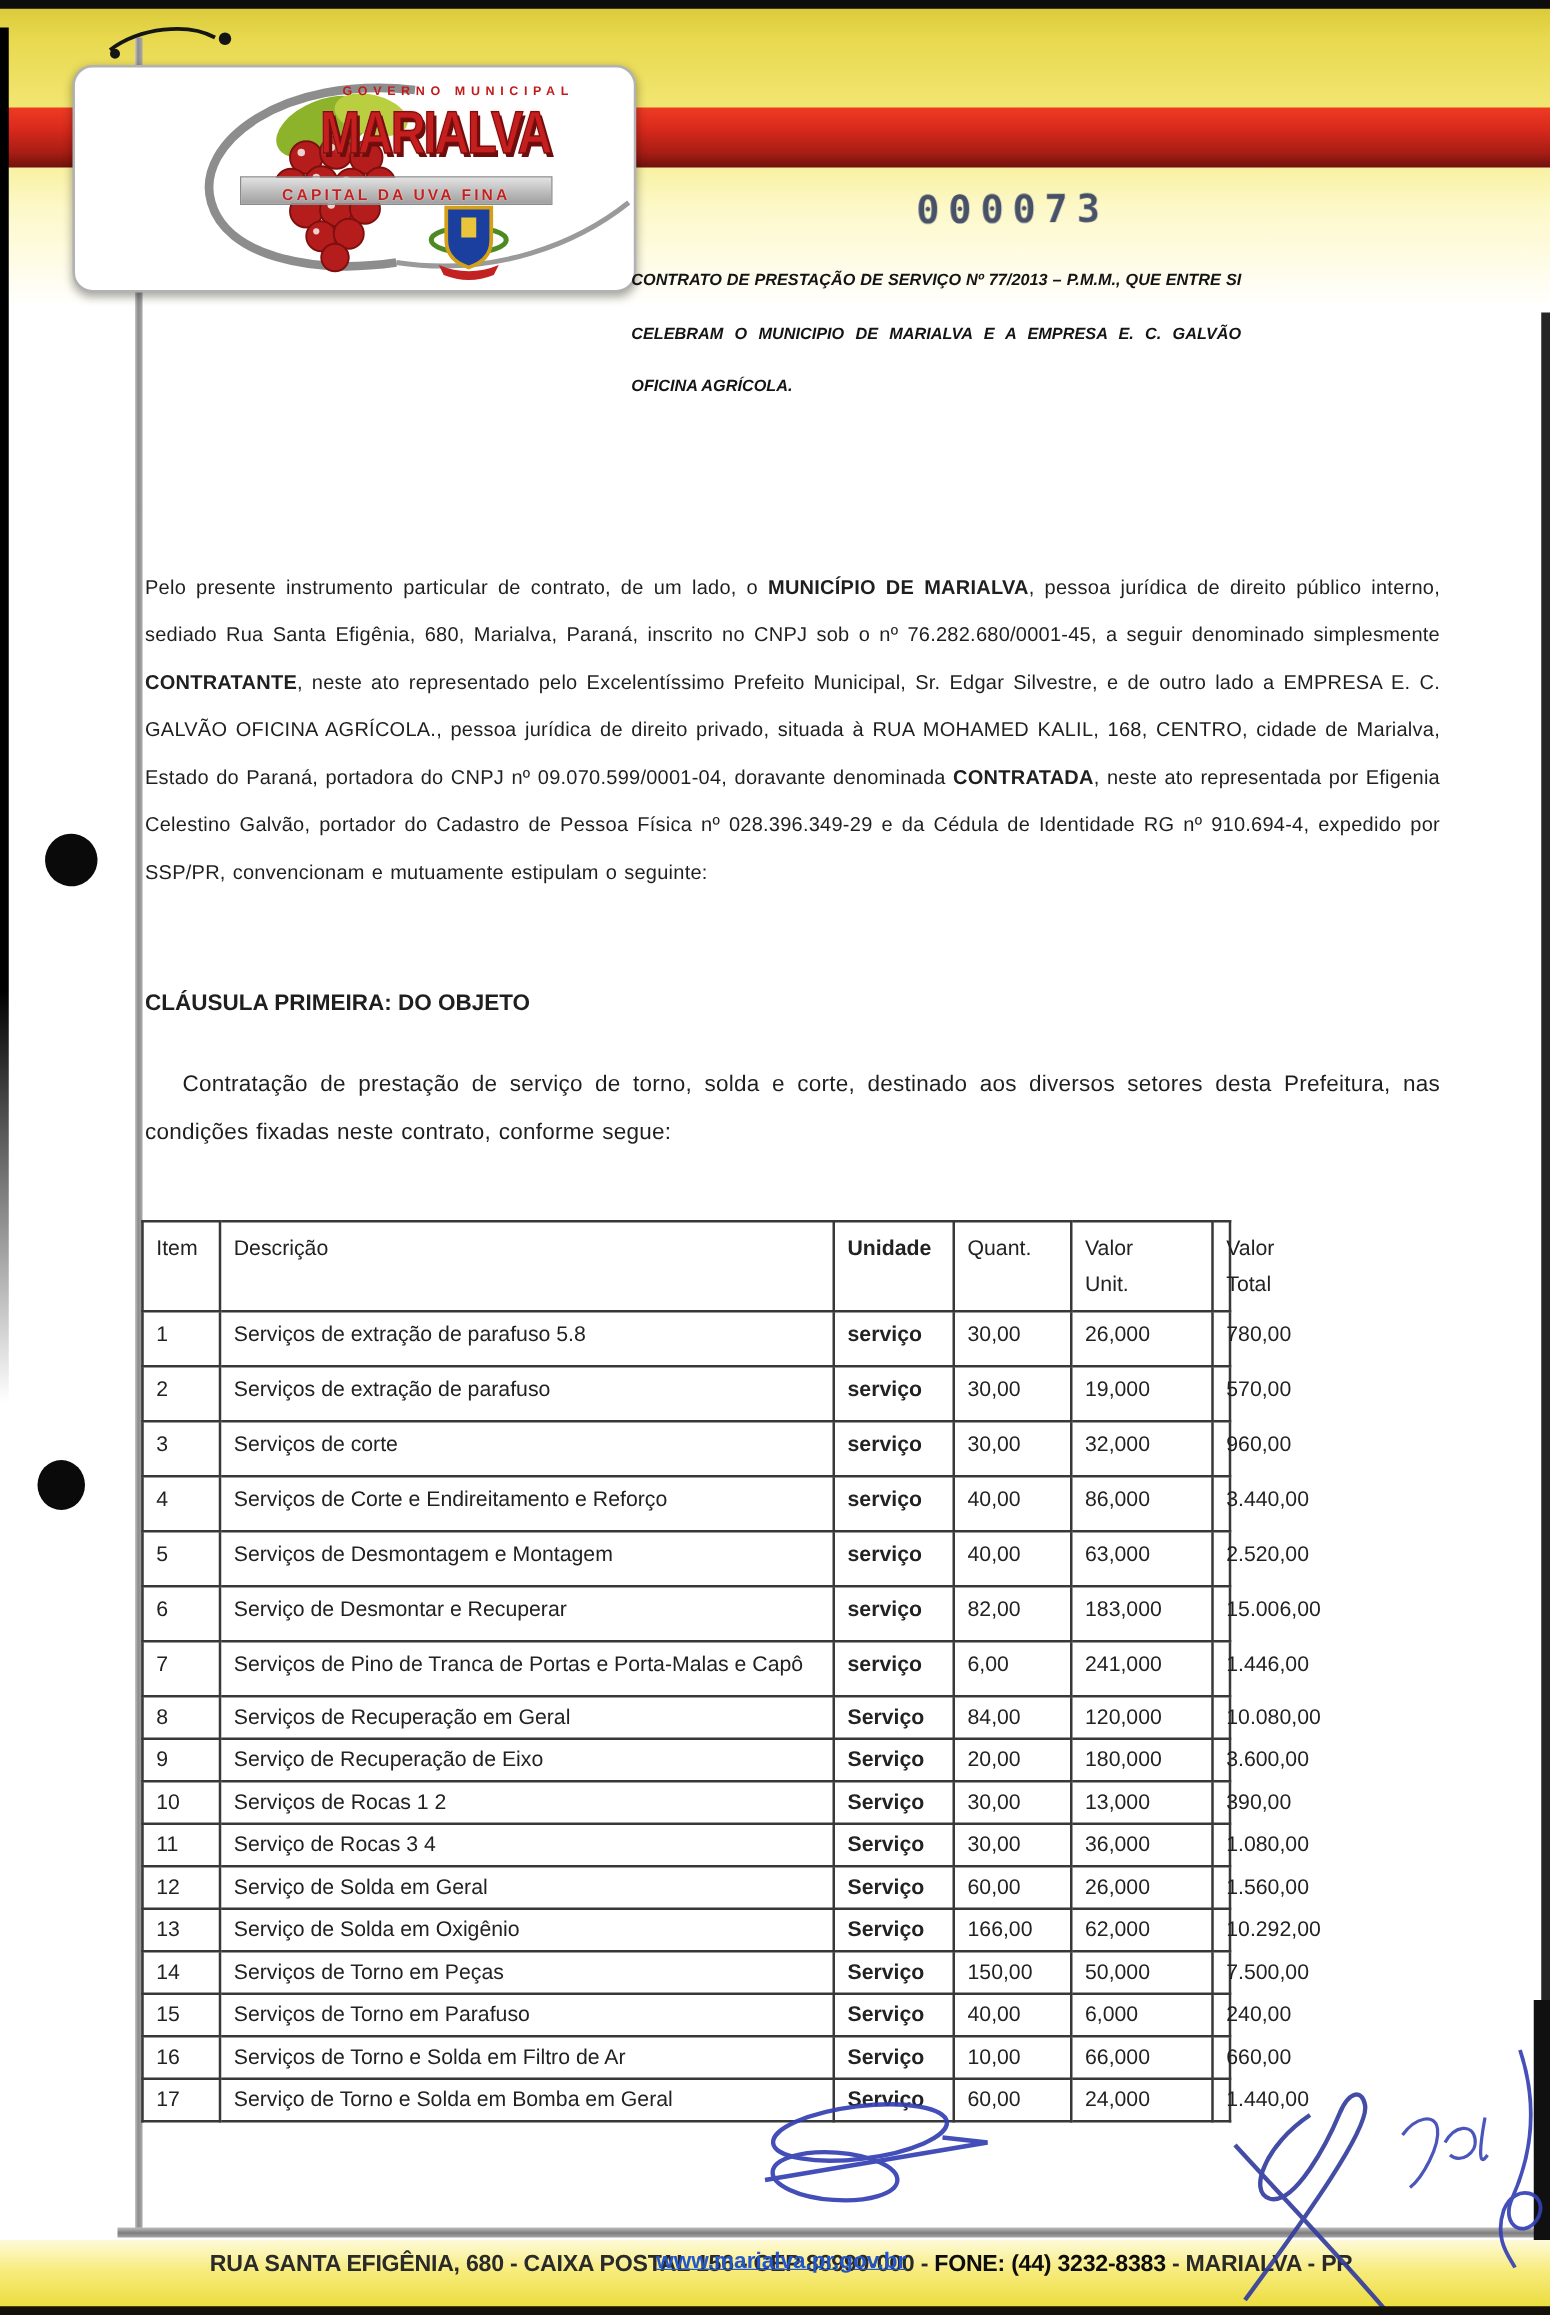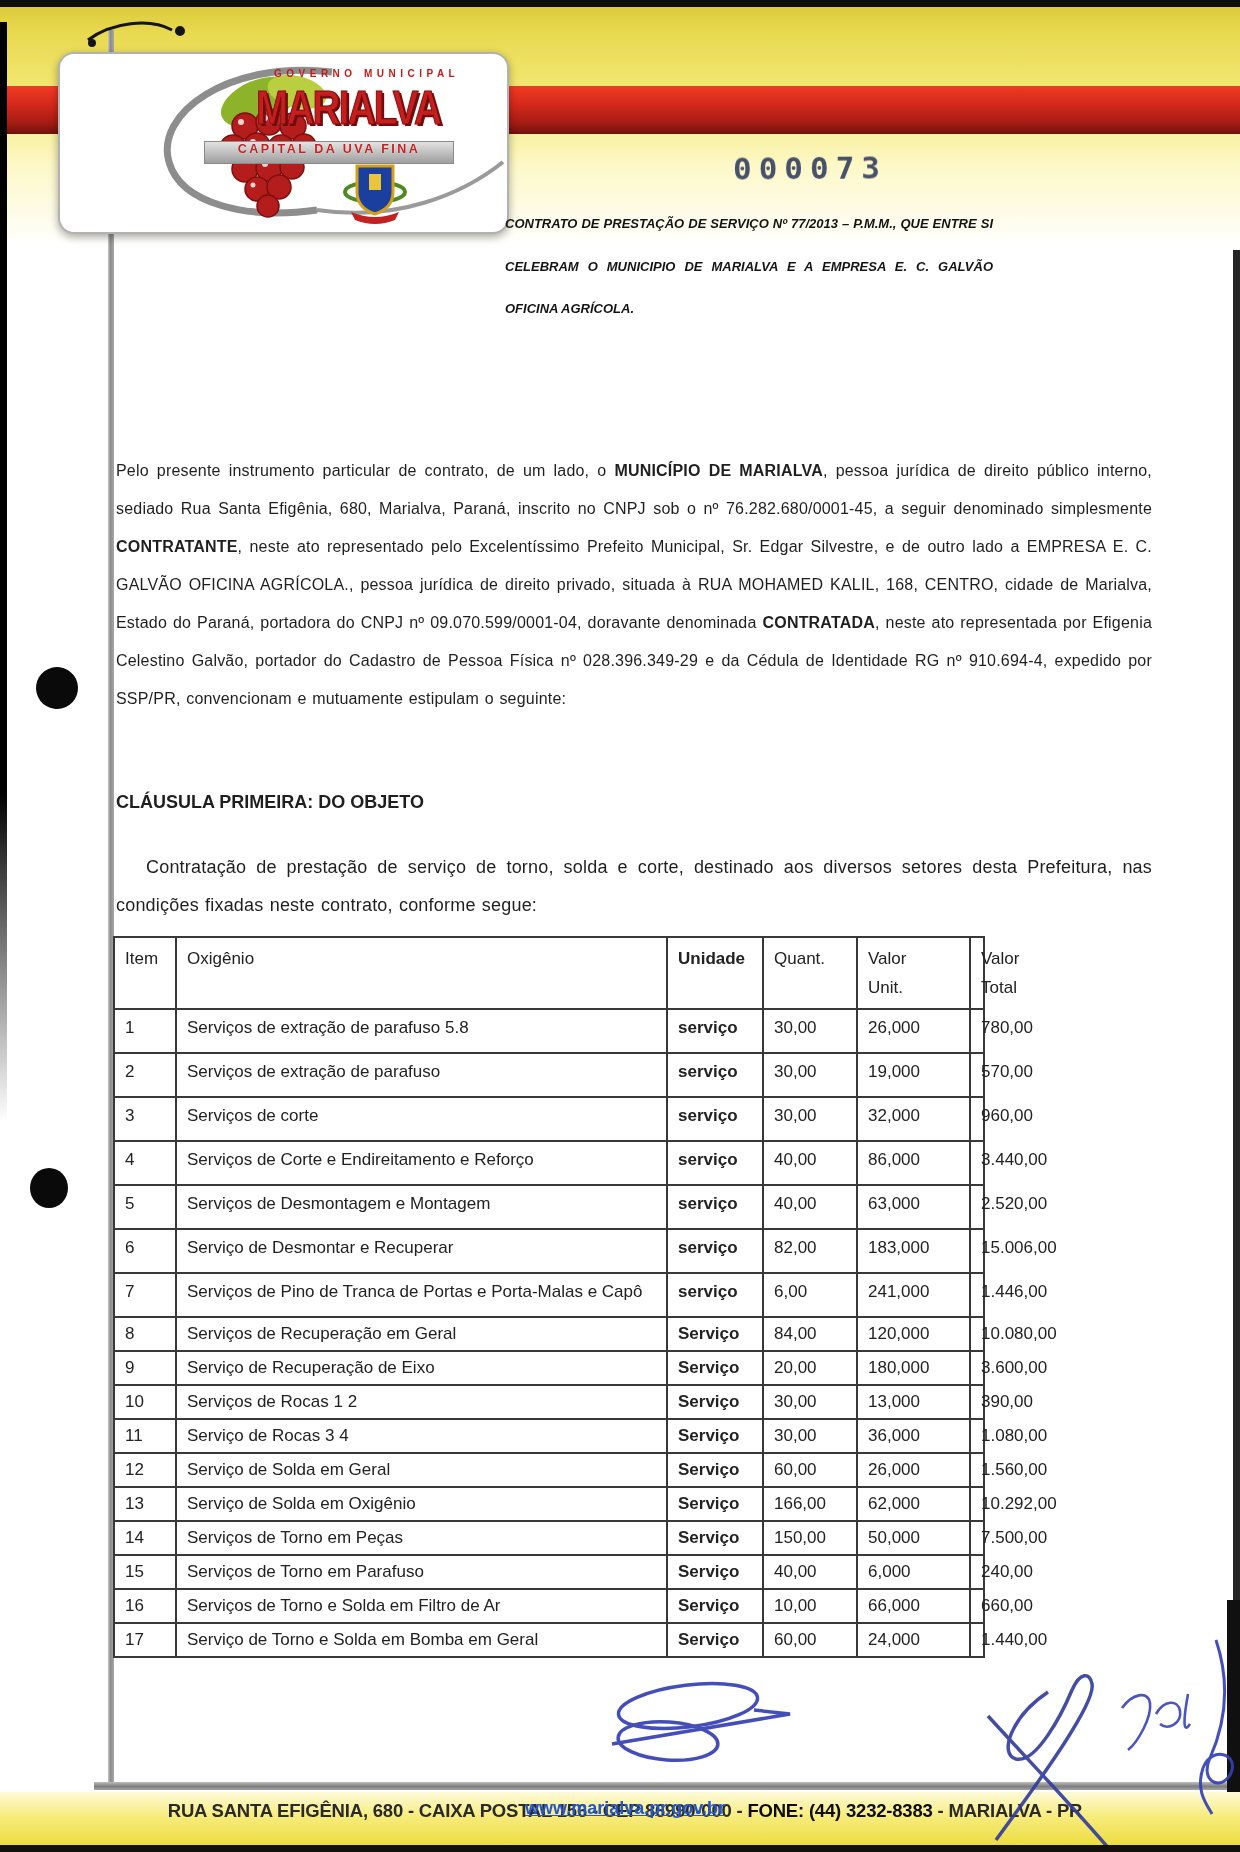--- a/index.html
+++ b/index.html
@@ -24,39 +24,39 @@
   .hole.h1{left:36px;top:667px;width:42px;height:42px;transform:rotate(8deg);}
   .hole.h2{left:30px;top:1168px;width:38px;height:40px;}
   
   .logo-card{position:absolute;left:58px;top:52px;width:400px;height:178px;background:#fff;
     border:2px solid #b2b2b2;border-radius:16px;box-shadow:0 3px 8px rgba(0,0,0,.35);z-index:3;padding-left:47px;}
   .logo-gov{position:absolute;left:214px;top:14px;font-size:10px;font-weight:bold;color:#c11c1c;
     letter-spacing:4.5px;white-space:nowrap;}
   .logo-city{position:absolute;left:196px;top:26px;font-size:43px;font-weight:800;color:#c41e1e;
     letter-spacing:-2px;transform:scale(.9,1.12);transform-origin:left top;white-space:nowrap;
     -webkit-text-stroke:1px #7a0e0e;text-shadow:2.5px 2.5px 0 #6e0d0d,0 0 2px #e8a090;}
-  .logo-band{position:absolute;left:144px;top:87px;width:248px;height:21px;
+  .logo-band{position:absolute;left:132px;top:87px;width:248px;height:21px;
     background:linear-gradient(180deg,#e2e2e2,#9f9f9f);border:1px solid #8a8a8a;
-    display:flex;align-items:flex-start;justify-content:center;}
+    display:flex;align-items:flex-end;justify-content:center;}
   .logo-band span{font-size:12.5px;font-weight:bold;color:#c32020;letter-spacing:2.5px;white-space:nowrap;
     text-shadow:0 0 1px #fff;}
   
   .stamp{position:absolute;left:733px;top:150px;font-family:"DejaVu Sans Mono", monospace;
     font-size:31px;font-weight:bold;color:#2e3a5c;letter-spacing:7px;opacity:.88;
     transform:rotate(-.5deg);filter:blur(.3px);z-index:5;}
   .title{position:absolute;left:505px;top:203px;width:488px;font-size:13px;font-weight:bold;
     font-style:italic;line-height:42.5px;text-align:justify;color:#141414;z-index:5;}
   
   .preamble{position:absolute;left:116px;top:436px;width:1036px;font-size:16px;line-height:38px;
     text-align:justify;letter-spacing:.2px;word-spacing:1px;z-index:5;}
   .clause-heading{position:absolute;left:116px;top:792px;font-size:18px;font-weight:bold;z-index:5;}
   .clause-body{position:absolute;left:116px;top:830px;width:1036px;font-size:18px;line-height:38px;
     text-align:justify;text-indent:30px;letter-spacing:.2px;word-spacing:1px;z-index:5;}
   
-  .items-table{position:absolute;left:113px;top:936px;width:872px;border-collapse:collapse;
+  .items-table{position:absolute;left:113px;top:976px;width:872px;border-collapse:collapse;
     table-layout:fixed;font-size:17px;z-index:5;background:transparent;}
   .items-table th,.items-table td{border:2px solid #383838;padding:6px 6px 6px 10px;
     text-align:left;vertical-align:top;line-height:24px;font-weight:normal;color:#222;}
   .items-table th{height:58px;white-space:pre-line;line-height:29px;}
   .items-table td{height:30px;}
   .items-table tr.compact td{height:24px;padding-top:4px;padding-bottom:4px;}
   .items-table .c0{width:44px;}
   .items-table .c1{width:473px;}
   .items-table .c2{width:78px;font-weight:bold;}
   .items-table .c3{width:76px;}
@@ -141,21 +141,21 @@
 
   <p class="preamble"><span>Pelo presente instrumento particular de contrato, de um lado, o </span><b>MUNICÍPIO DE MARIALVA</b><span>, pessoa jurídica de direito público interno, sediado Rua Santa Efigênia, 680, Marialva, Paraná, inscrito no CNPJ sob o nº 76.282.680/0001-45, a seguir denominado simplesmente </span><b>CONTRATANTE</b><span>, neste ato representado pelo Excelentíssimo Prefeito Municipal, Sr. Edgar Silvestre, e de outro lado a EMPRESA E. C. GALVÃO OFICINA AGRÍCOLA., pessoa jurídica de direito privado, situada à RUA MOHAMED KALIL, 168, CENTRO, cidade de Marialva, Estado do Paraná, portadora do CNPJ nº 09.070.599/0001-04, doravante denominada </span><b>CONTRATADA</b><span>, neste ato representada por Efigenia Celestino Galvão, portador do Cadastro de Pessoa Física nº 028.396.349-29 e da Cédula de Identidade RG nº 910.694-4, expedido por SSP/PR, convencionam e mutuamente estipulam o seguinte:</span></p>
 
   <div class="clause-heading">CLÁUSULA PRIMEIRA: DO OBJETO</div>
   <p class="clause-body">Contratação de prestação de serviço de torno, solda e corte, destinado aos diversos setores desta Prefeitura, nas condições fixadas neste contrato, conforme segue:</p>
 
   <table class="items-table">
     <thead>
       <tr>
           <th class="c0">Item</th>
-          <th class="c1">Oxigênio</th>
+          <th class="c1">Descrição</th>
           <th class="c2">Unidade</th>
           <th class="c3">Quant.</th>
           <th class="c4">Valor
 Unit.</th>
           <th class="c5">Valor
 Total</th>
         </tr>
     </thead>
     <tbody>
         <tr>

